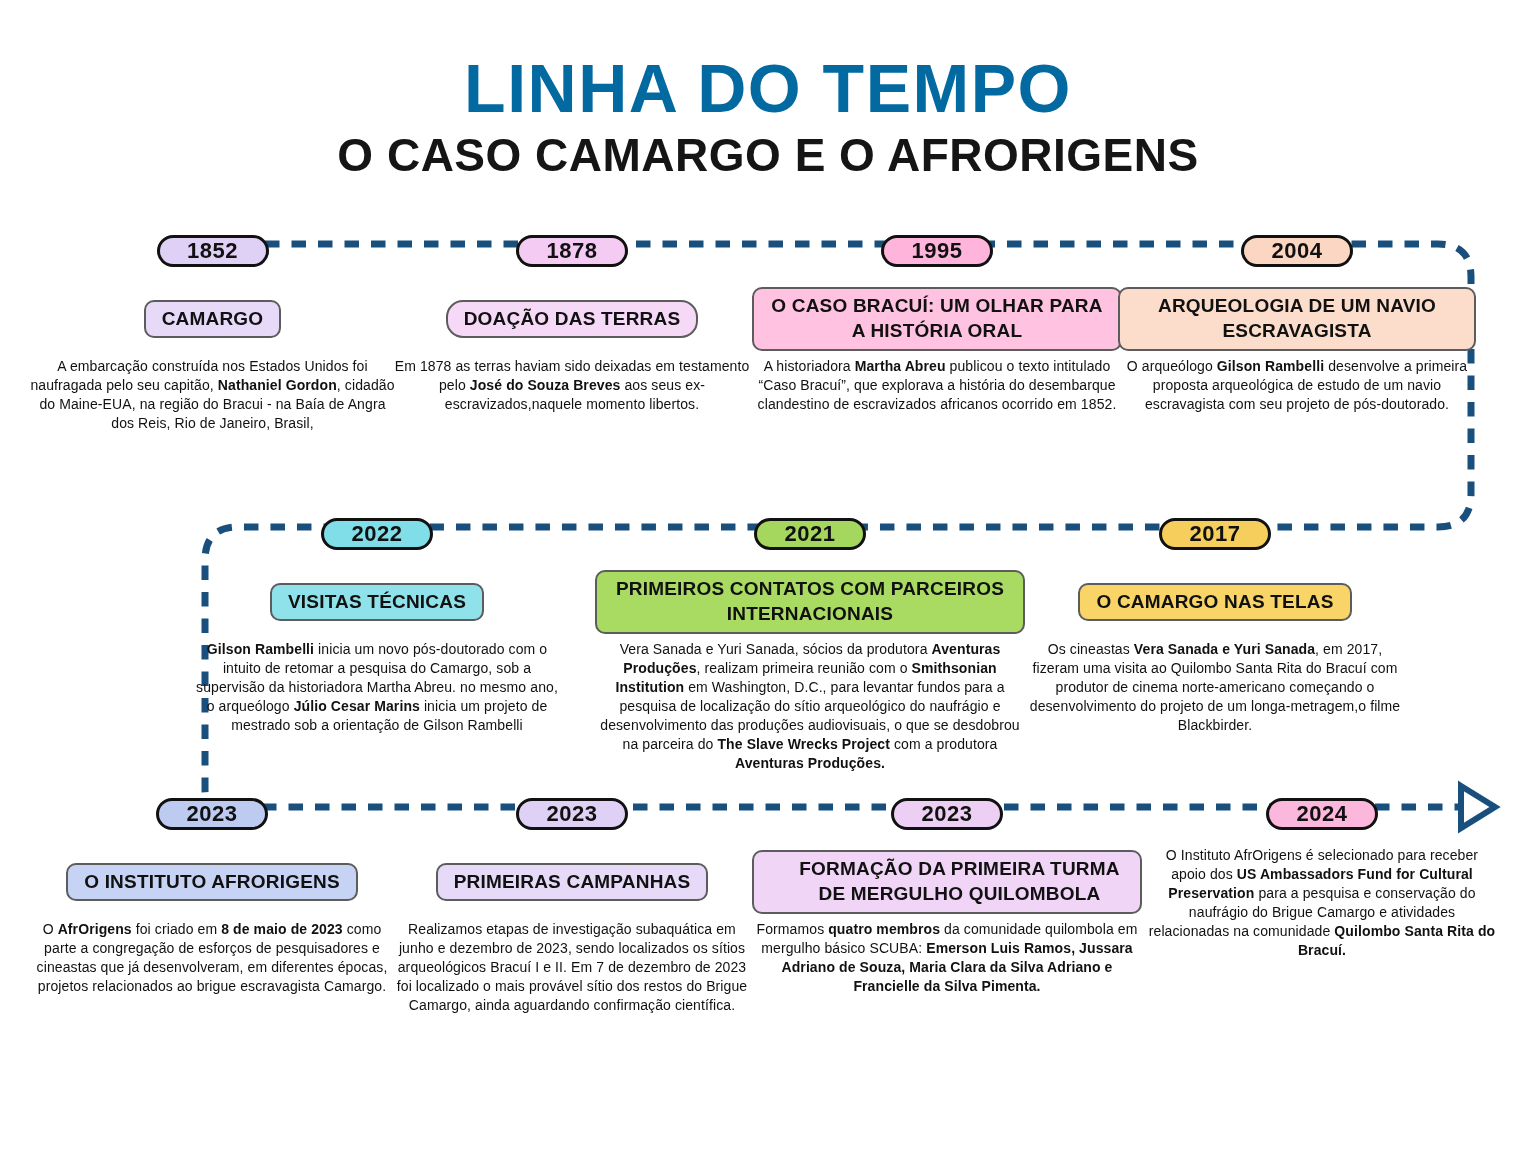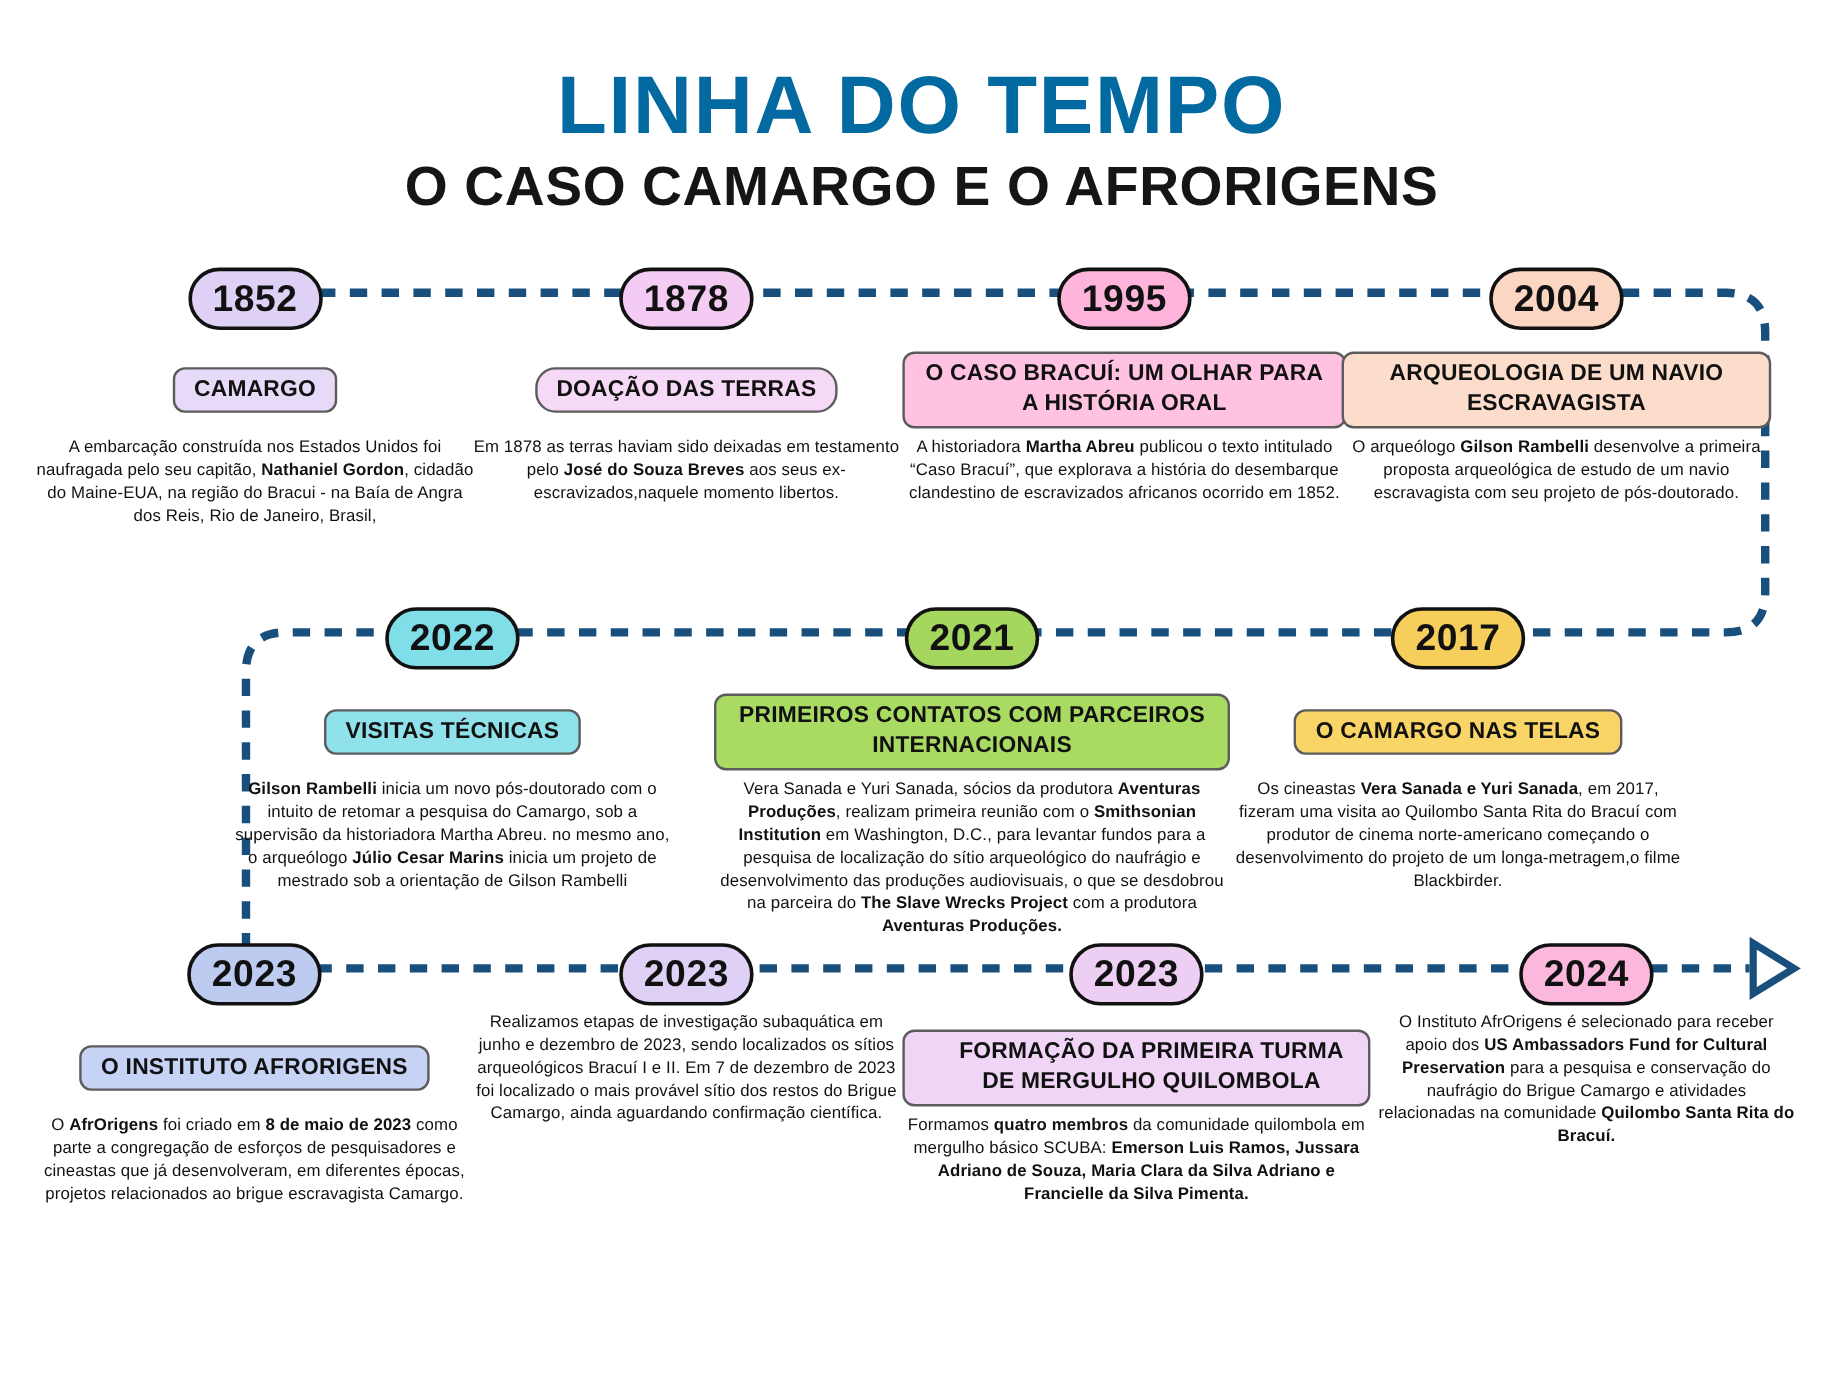--- a/index.html
+++ b/index.html
@@ -11,24 +11,24 @@
     position:absolute;top:54px;left:0;width:100%;text-align:center;
     font-size:68px;font-weight:800;letter-spacing:1.5px;line-height:1.0;
   }
   .subtitle{
     position:absolute;top:132px;left:0;width:100%;text-align:center;
     font-size:46px;font-weight:600;letter-spacing:0.5px;color:#151515;line-height:1.0;
   }
   svg.connector{position:absolute;left:0;top:0;}
   .event{position:absolute;text-align:center;}
   .pill{
-    box-sizing:border-box;width:112px;height:52px;margin:4px auto;
+    box-sizing:border-box;width:112px;height:32px;margin:16px auto;
     border:3px solid #111;border-radius:26px;
     display:flex;align-items:center;justify-content:center;
-    font-size:31px;font-weight:800;letter-spacing:0.5px;position:relative;z-index:2;
+    font-size:22px;font-weight:800;letter-spacing:0.5px;position:relative;z-index:2;
   }
   .label-wrap{
     display:flex;align-items:center;justify-content:center;
     height:72px;margin-top:14px;
   }
   .r2 .label-wrap,.r3 .label-wrap{margin-top:16px;}
   .label{
     box-sizing:border-box;display:inline-block;
     border:2px solid #5c5c5c;border-radius:10px;
     padding:5px 16px;font-size:19px;font-weight:800;line-height:1.3;
@@ -112,20 +112,23 @@
   <div class="event r3" style="left:28px;top:782px;width:368px">
     <div class="pill" style="background-color: rgb(190, 203, 241);">2023</div>
     <div class="label-wrap">
         <div class="label" style="background-color: rgb(199, 211, 245);">O INSTITUTO AFRORIGENS</div>
       </div>
     <div class="desc">O <b>AfrOrigens</b> foi criado em <b>8 de maio de 2023</b> como parte a congregação de esforços de pesquisadores e cineastas que já desenvolveram, em diferentes épocas, projetos relacionados ao brigue escravagista Camargo.</div>
   </div>
 
   <div class="event r3" style="left:392px;top:782px;width:360px">
     <div class="pill" style="background-color: rgb(223, 209, 246);">2023</div>
+    <div class="label-wrap">
+        <div class="label" style="background-color: rgb(230, 218, 248);">PRIMEIRAS CAMPANHAS</div>
+      </div>
     <div class="desc">Realizamos etapas de investigação subaquática em junho e dezembro de 2023, sendo localizados os sítios arqueológicos Bracuí I e II. Em 7 de dezembro de 2023 foi localizado o mais provável sítio dos restos do Brigue Camargo, ainda aguardando confirmação científica.</div>
   </div>
 
   <div class="event r3" style="left:752px;top:782px;width:390px">
     <div class="pill" style="background-color: rgb(237, 207, 244);">2023</div>
     <div class="label-wrap">
         <div class="label" style="background-color: rgb(240, 213, 246); padding-left: 41px;">FORMAÇÃO DA PRIMEIRA TURMA DE MERGULHO QUILOMBOLA</div>
       </div>
     <div class="desc">Formamos <b>quatro membros</b> da comunidade quilombola em mergulho básico SCUBA: <b>Emerson Luis Ramos, Jussara Adriano de Souza, Maria Clara da Silva Adriano e Francielle da Silva Pimenta.</b></div>
   </div>

